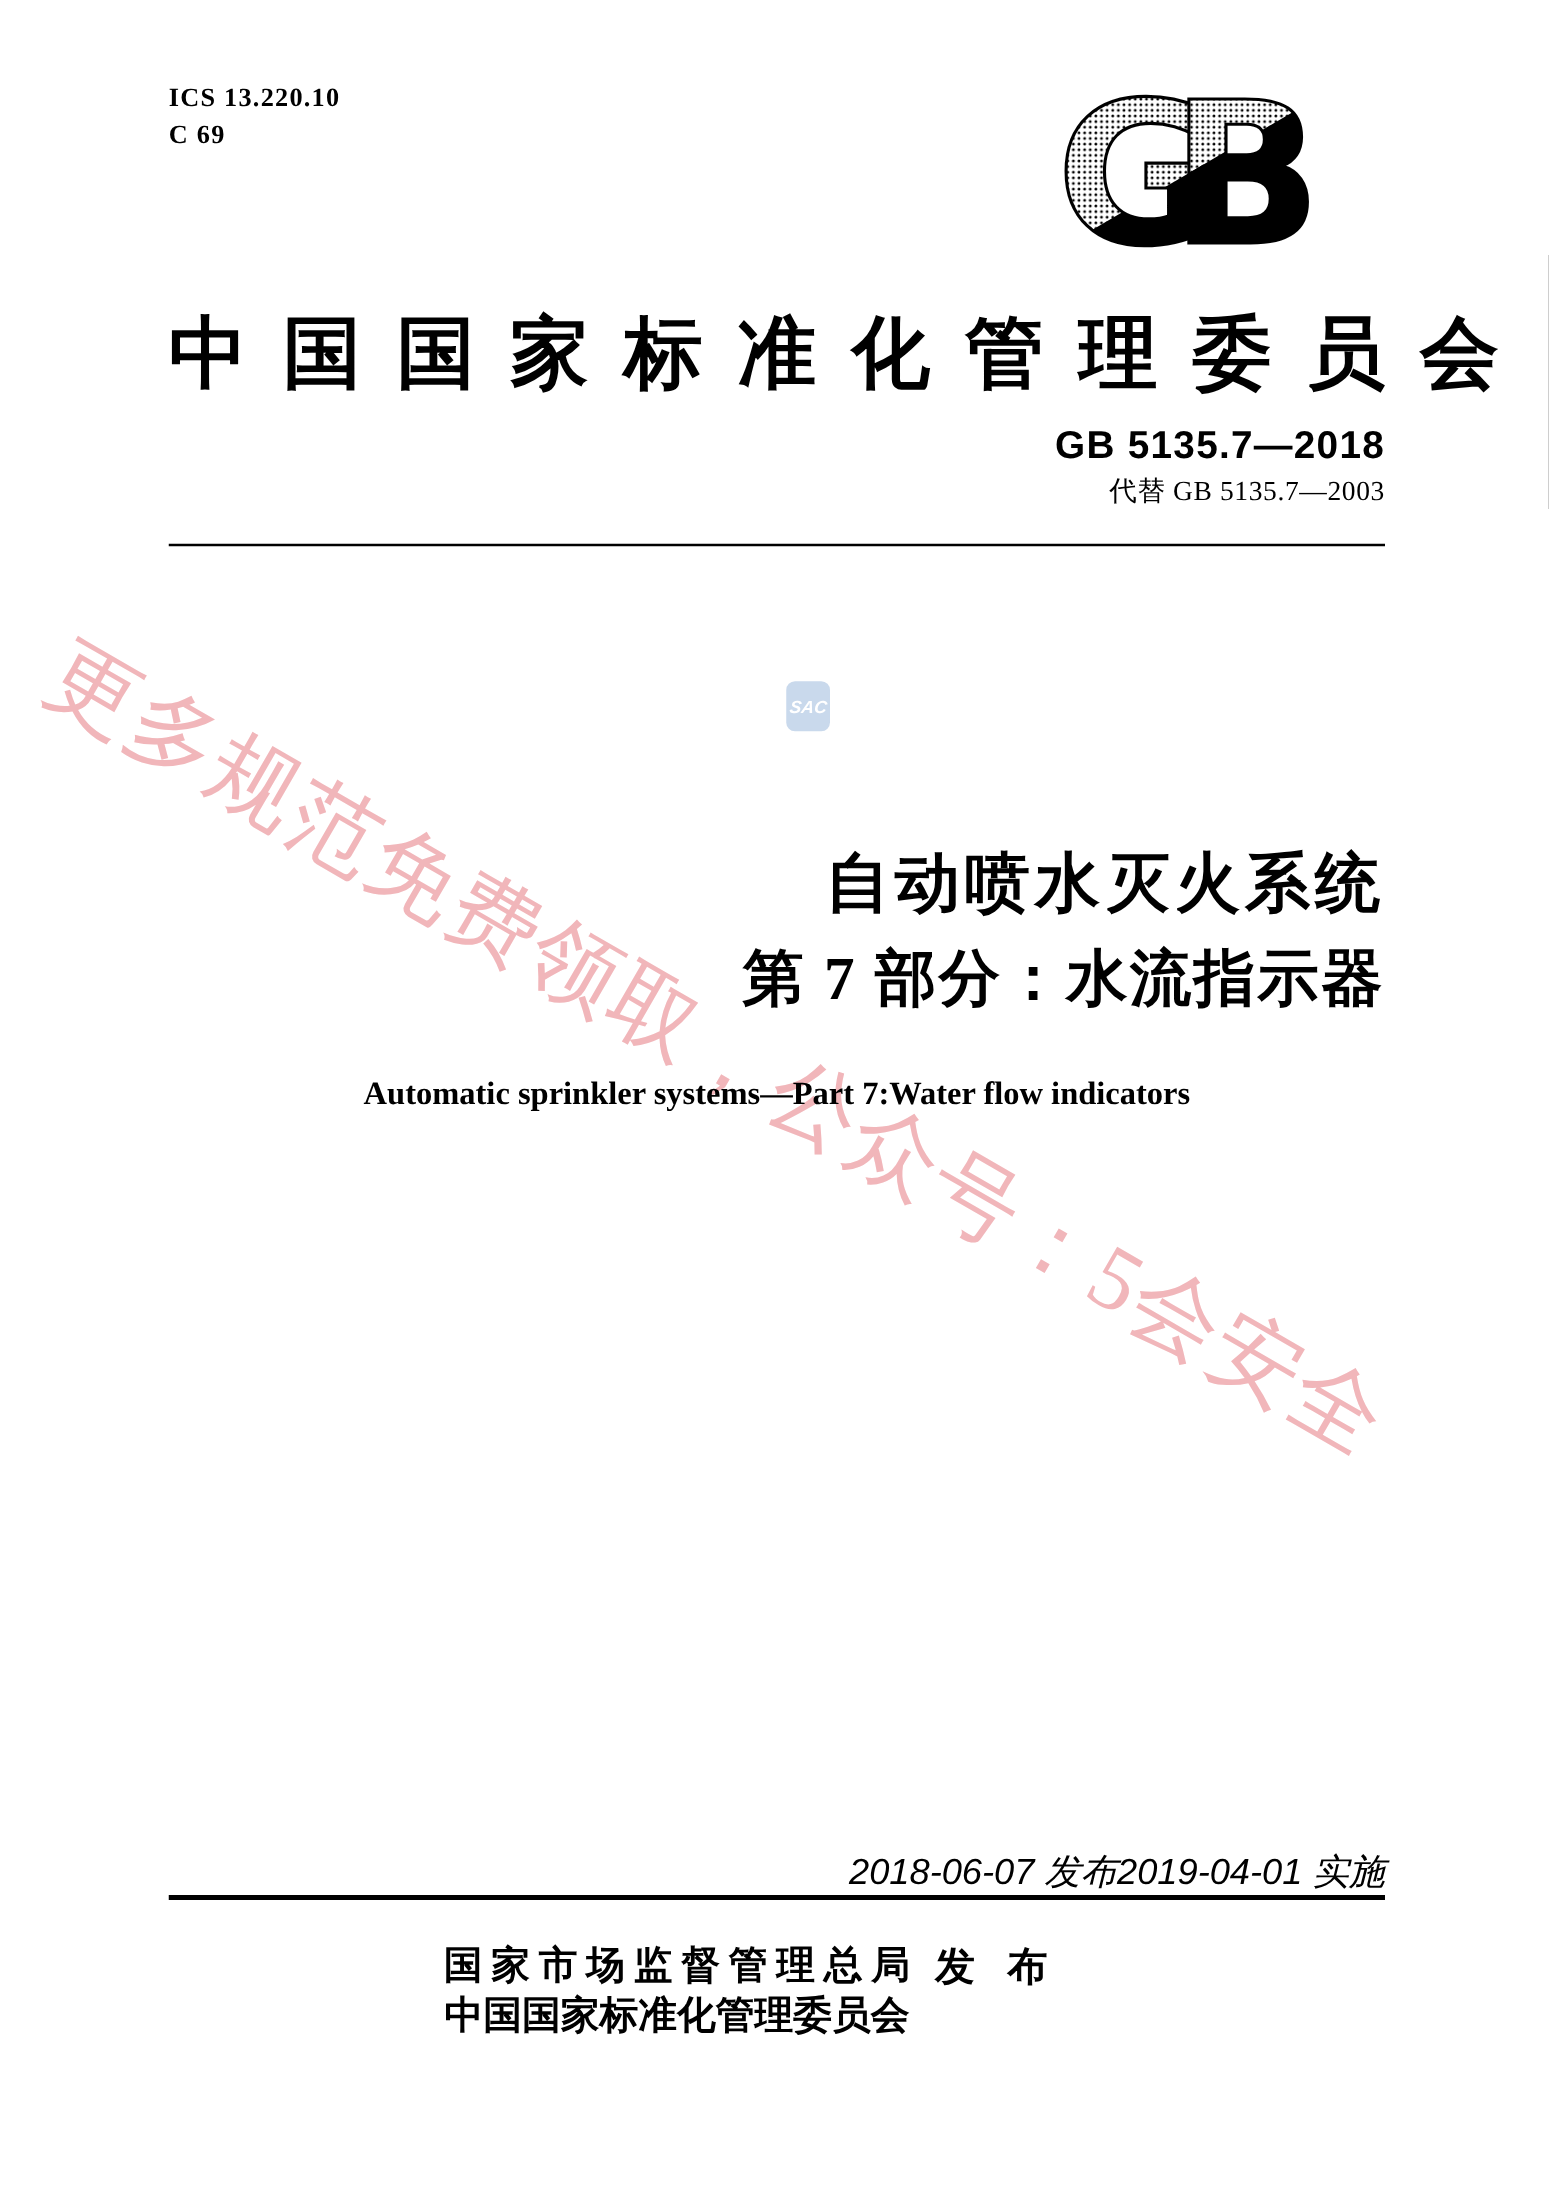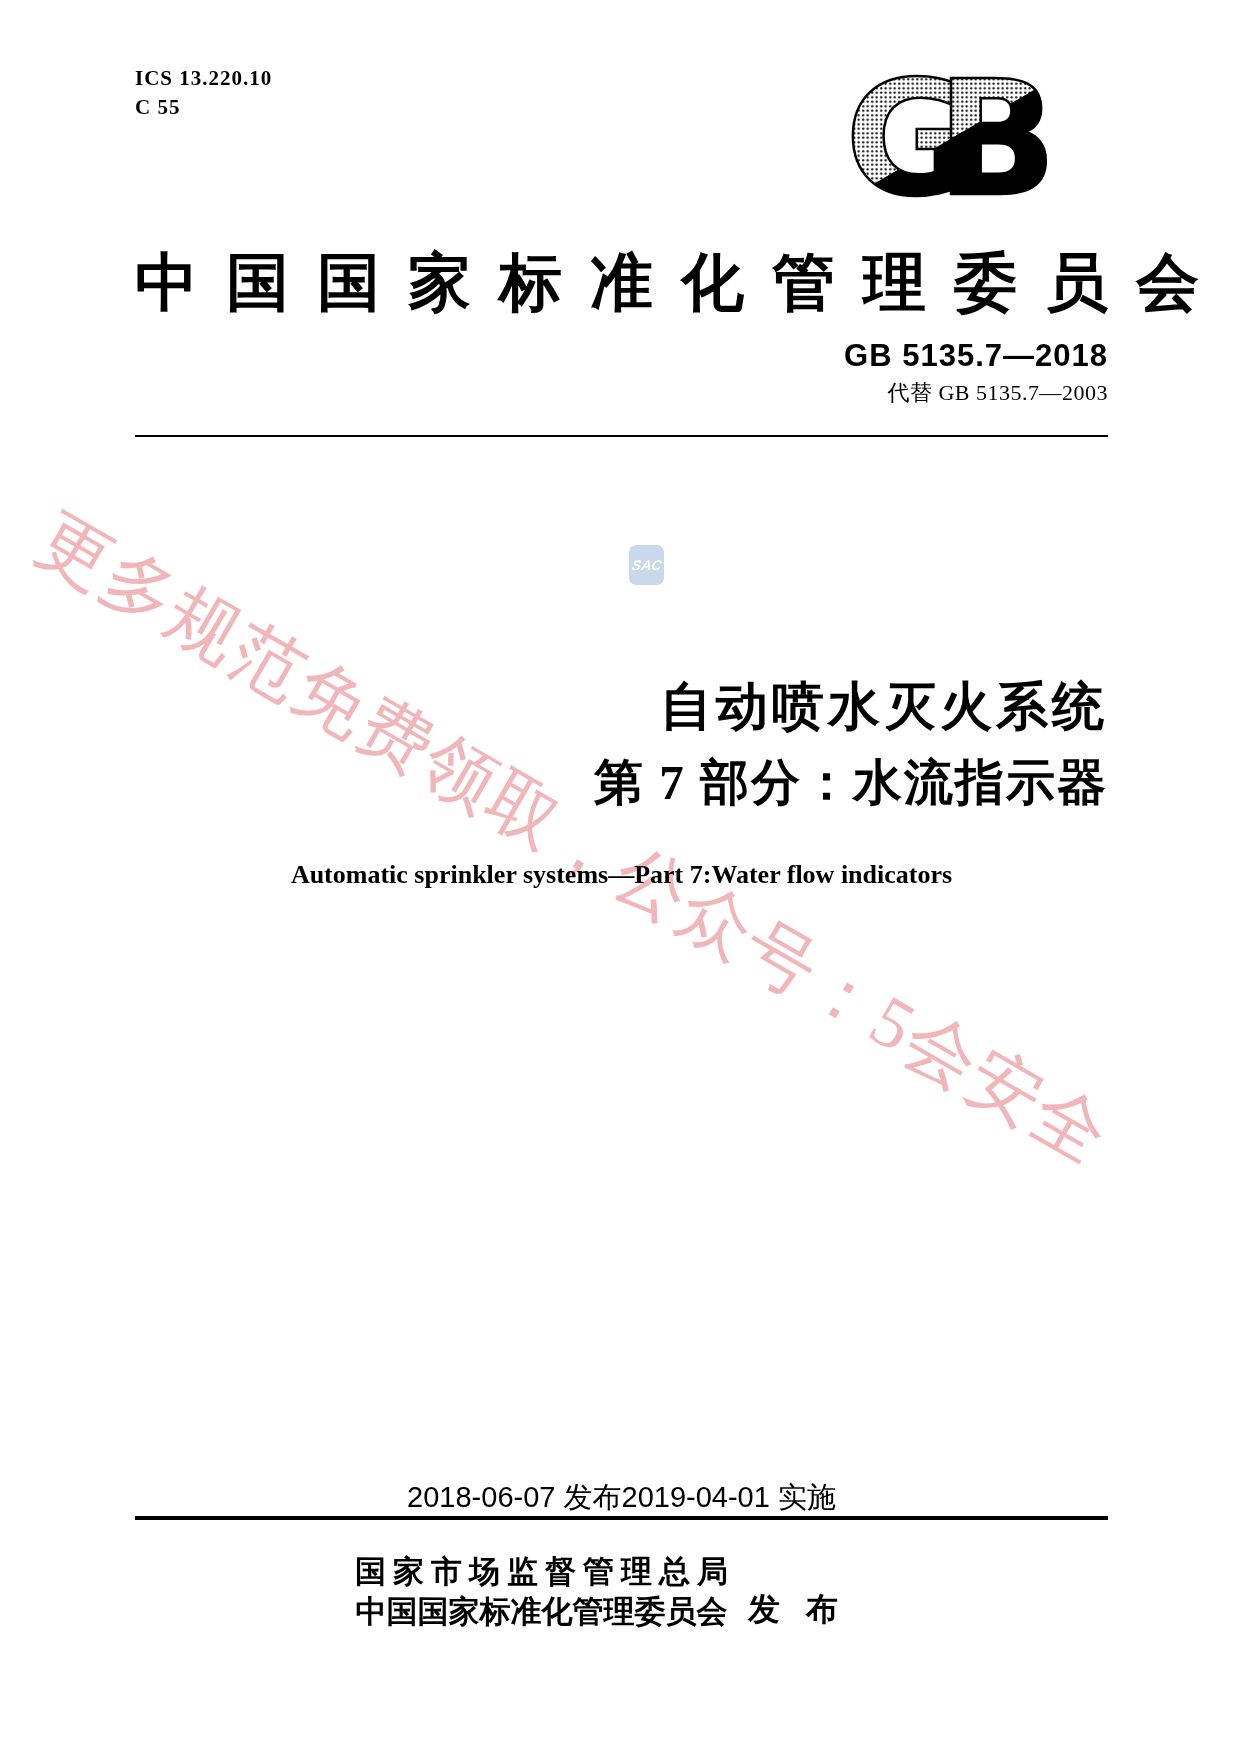--- a/index.html
+++ b/index.html
@@ -66,30 +66,30 @@
     position:absolute;left:135px;top:750px;width:973px;z-index:1;
     text-align:right;font-size:49px;font-weight:bold;letter-spacing:2px;
   }
   .title-en{
     position:absolute;left:135px;top:860px;width:973px;z-index:1;
     text-align:center;font-size:26px;font-weight:bold;
   }
   
   .dates{
     position:absolute;left:135px;top:1478px;width:973px;
-    display:flex;justify-content:center;
+    display:flex;justify-content:flex-end;
     font-family:"Liberation Sans","DejaVu Sans",sans-serif;
-    font-size:29px;font-weight:normal;
+    font-size:29px;font-weight:normal;font-style:italic;
   }
   .rule-bottom{
     position:absolute;left:135px;top:1516px;width:973px;height:4px;background:#000;
   }
   .publisher{
     position:absolute;left:135px;top:1552px;width:973px;
-    display:flex;align-items:flex-end;justify-content:center;
+    display:flex;align-items:flex-start;justify-content:center;
     transform:translateX(-25px);
   }
   .publisher-lines{
     display:flex;flex-direction:column;
     font-size:31px;font-weight:bold;line-height:40px;
     text-align:center;
   }
   .publisher-line-1{letter-spacing:7px;margin-right:-7px;white-space:nowrap;}
   .publisher-line-2{letter-spacing:0;white-space:nowrap;}
   .publish-label{
@@ -98,21 +98,21 @@
 </style>
 </head>
 <body>
 
 <div class="page">
 
   <div class="watermark">更多规范免费领取，公众号：5会安全</div>
 
   <div class="ics">
     <div>ICS 13.220.10</div>
-    <div>C 55</div>
+    <div>C 69</div>
   </div>
 
   <div class="gb-logo">
     <svg width="218" height="134" viewBox="0 0 218 134" xmlns="http://www.w3.org/2000/svg">
       <defs>
         <pattern id="dots" width="4.5" height="4.5" patternUnits="userSpaceOnUse">
           <rect width="4.5" height="4.5" fill="#ffffff"></rect>
           <circle cx="2.2" cy="2.2" r="1.15" fill="#000000"></circle>
         </pattern>
         <clipPath id="lowerHalf">

